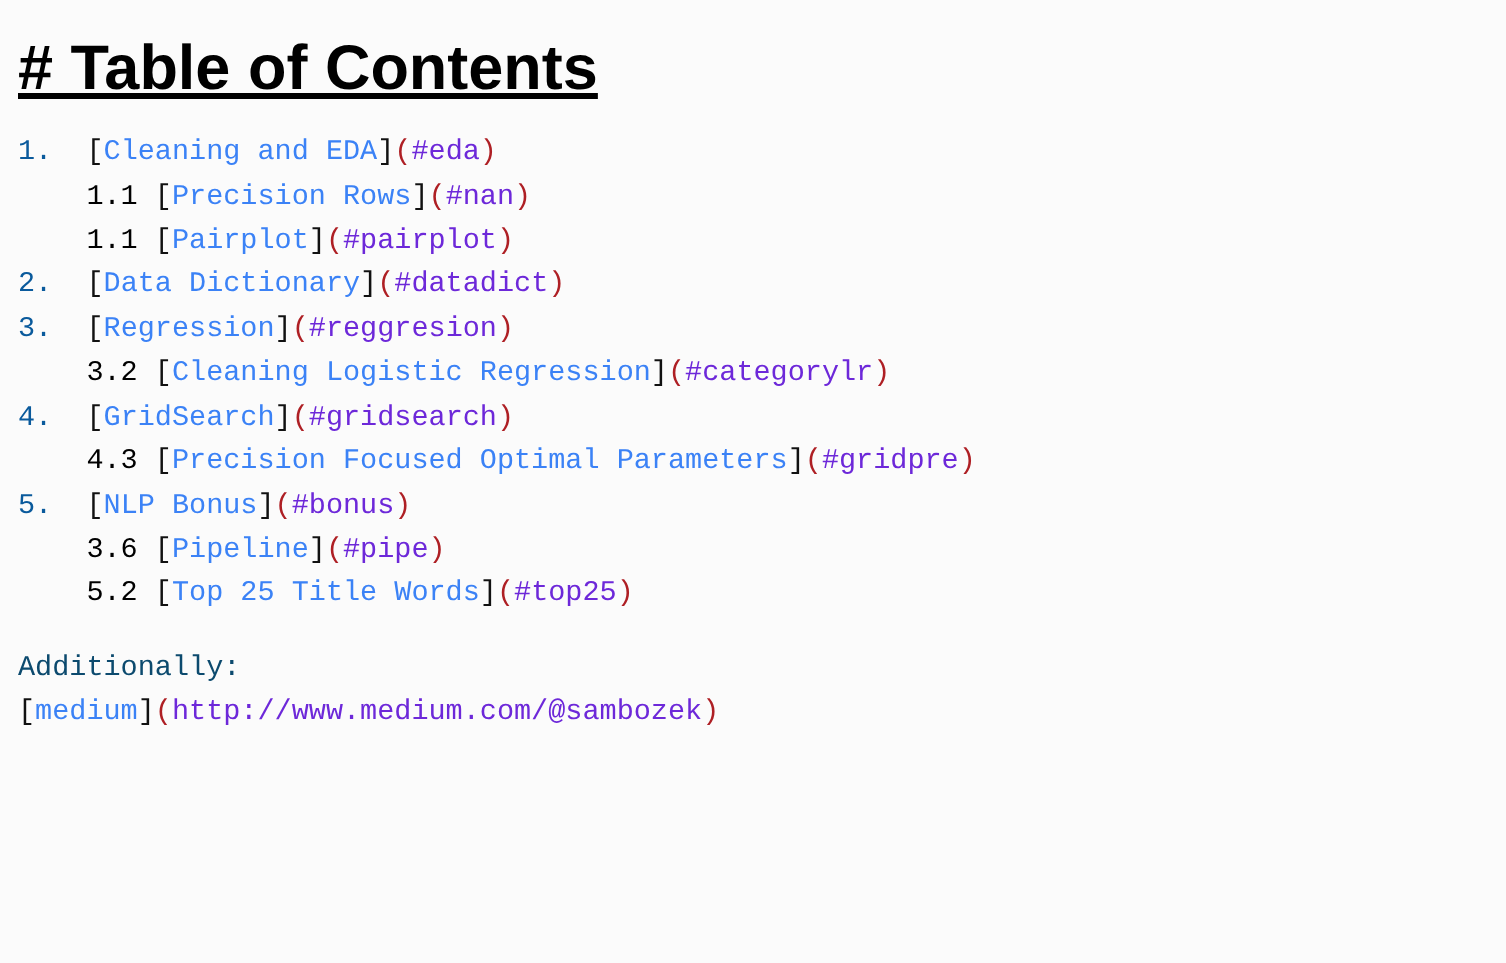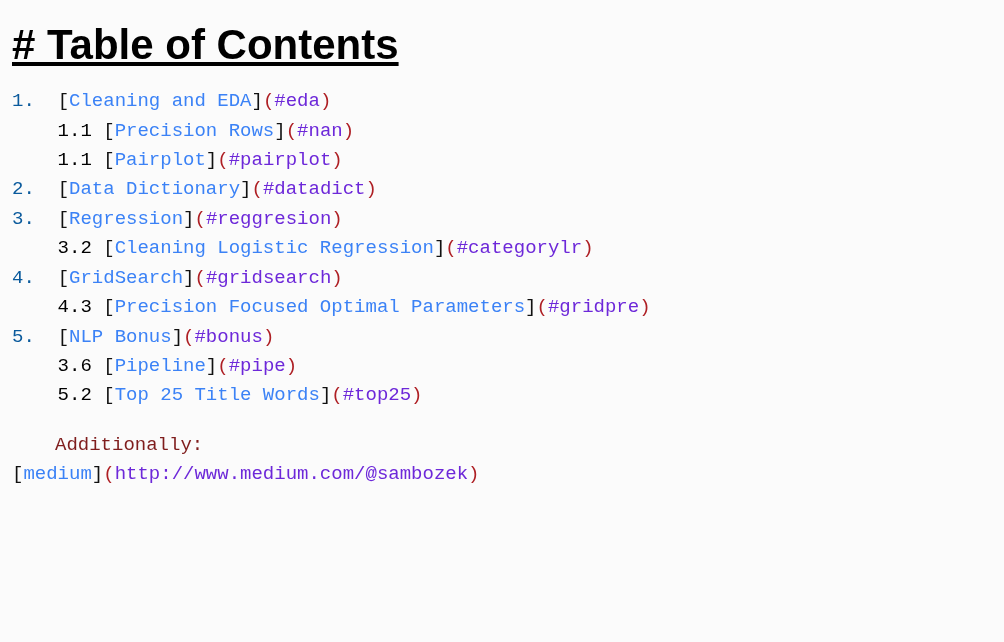--- a/index.html
+++ b/index.html
@@ -44,22 +44,21 @@
     .paren {
       color: #ae1f24;
     }
     .anchor {
       color: #6d28d9;
     }
     .footer {
       margin-top: 20px;
     }
     .plain {
-      color: #7f1d1d;
-      margin-left: 43px;
+      color: #0c4a6e;
     }
   </style>
 </head>
 <body>
 
 <div class="heading"># Table of Contents</div>
 
 <div class="toc" id="toc-container">
     <div class="row"><span class="num-top">1.</span>  <span class="bracket">[</span><span class="link-text">Cleaning and EDA</span><span class="bracket">]</span><span class="paren">(</span><span class="anchor">#eda</span><span class="paren">)</span></div>
     <div class="row">    <span class="num-sub">1.1</span> <span class="bracket">[</span><span class="link-text">Precision Rows</span><span class="bracket">]</span><span class="paren">(</span><span class="anchor">#nan</span><span class="paren">)</span></div>

